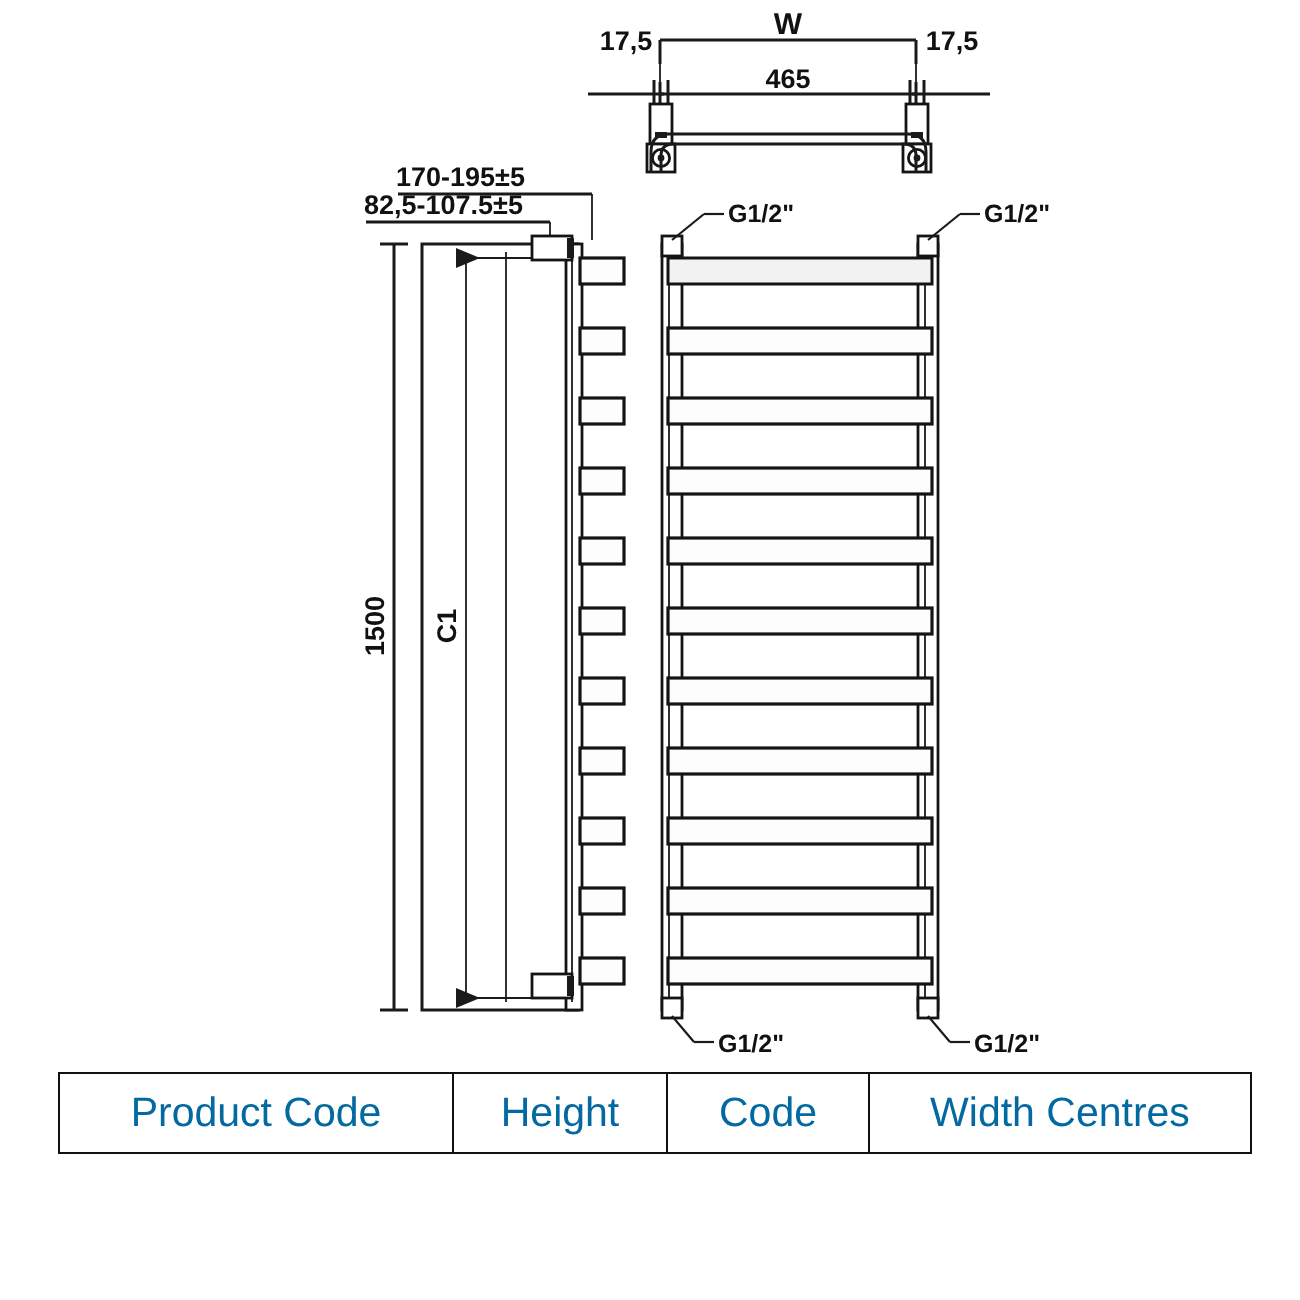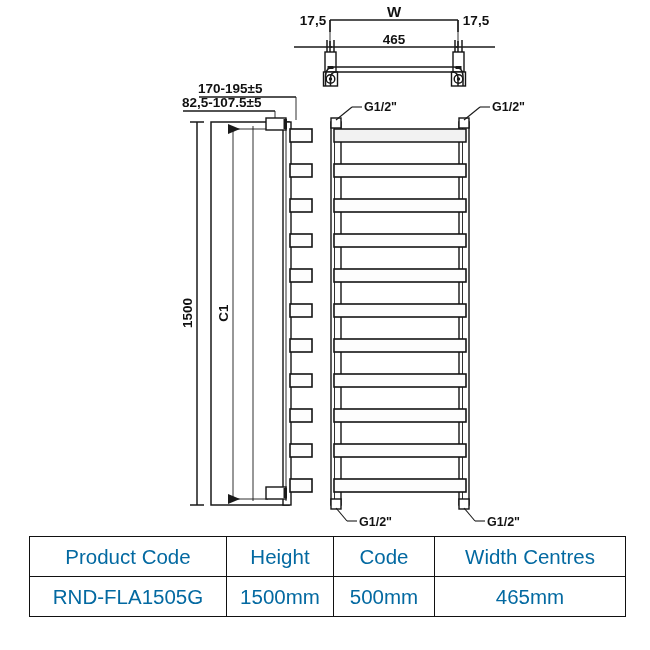--- a/index.html
+++ b/index.html
@@ -317,22 +317,16 @@
   </svg>
 
   <table id="spec-table">
     <tbody>
       <tr class="hdr">
         <td class="col-code">Product Code</td>
         <td class="col-h">Height</td>
         <td class="col-w">Code</td>
         <td class="col-pc">Width Centres</td>
       </tr>
-      <tr class="val">
-        <td class="col-code">RND-FLA1505G</td>
-        <td class="col-h">1500mm</td>
-        <td class="col-w">500mm</td>
-        <td class="col-pc">465mm</td>
-      </tr>
     </tbody>
   </table>
 
 </div>
 
 </body></html>

